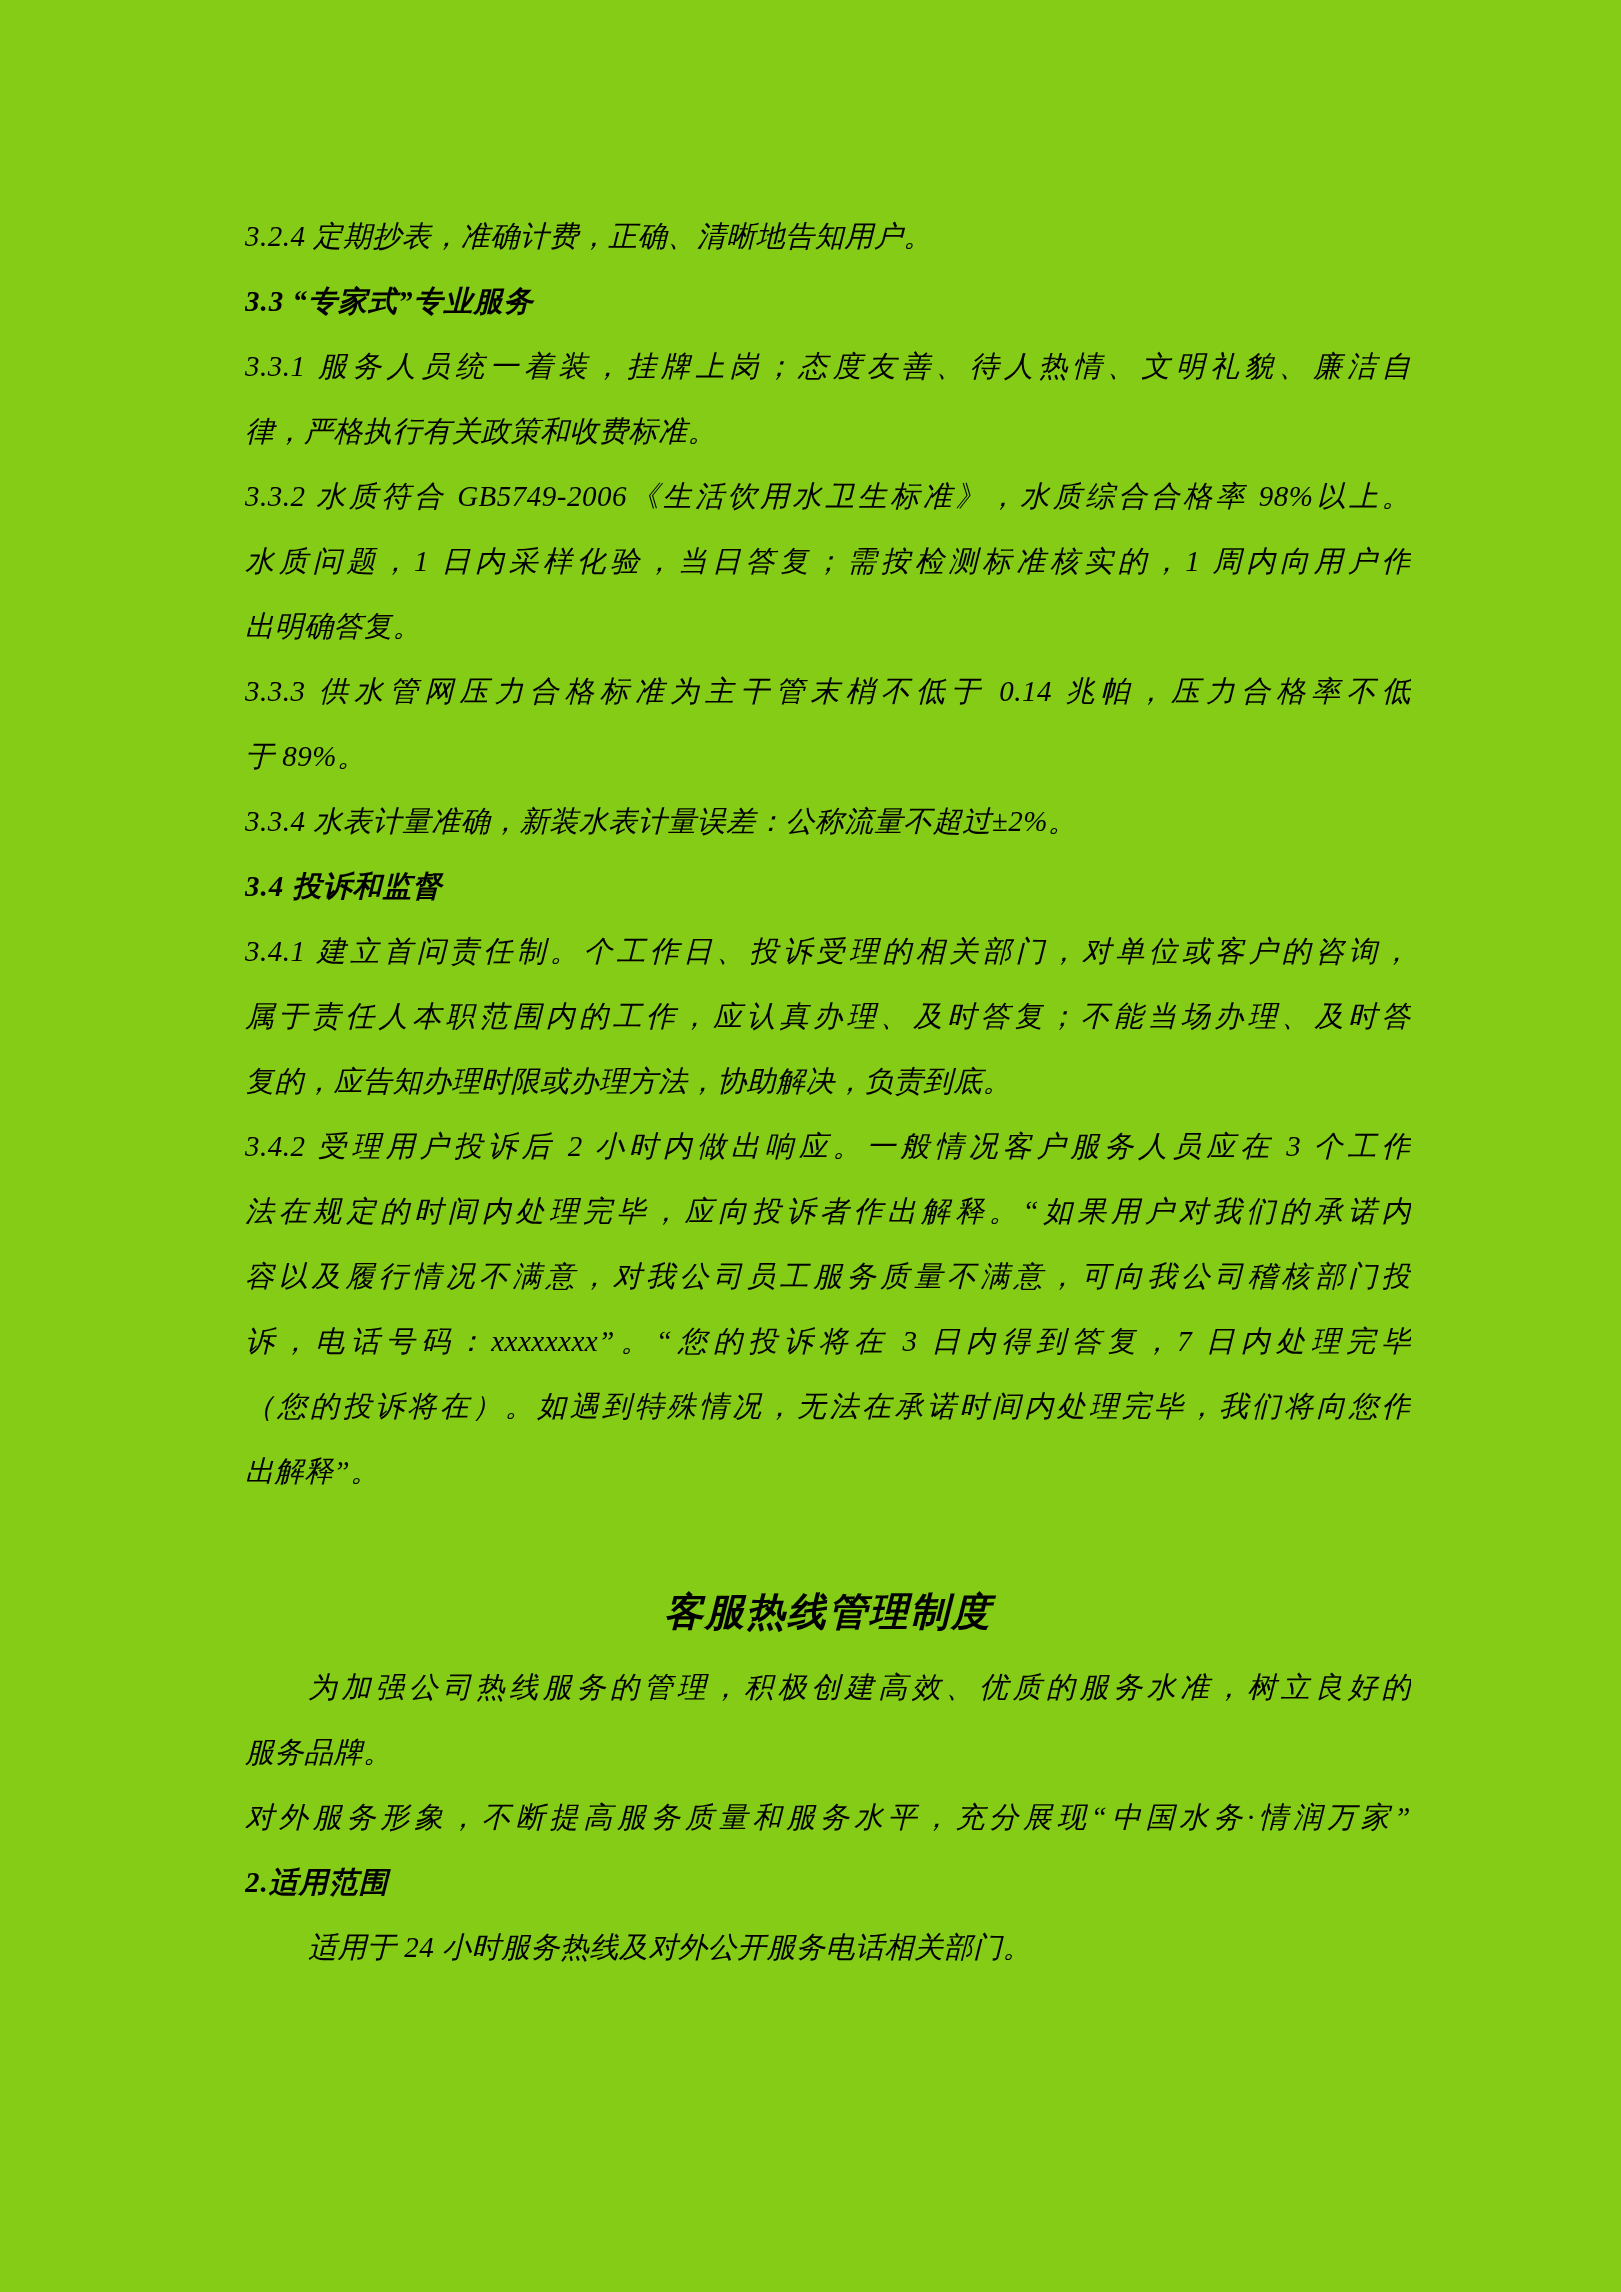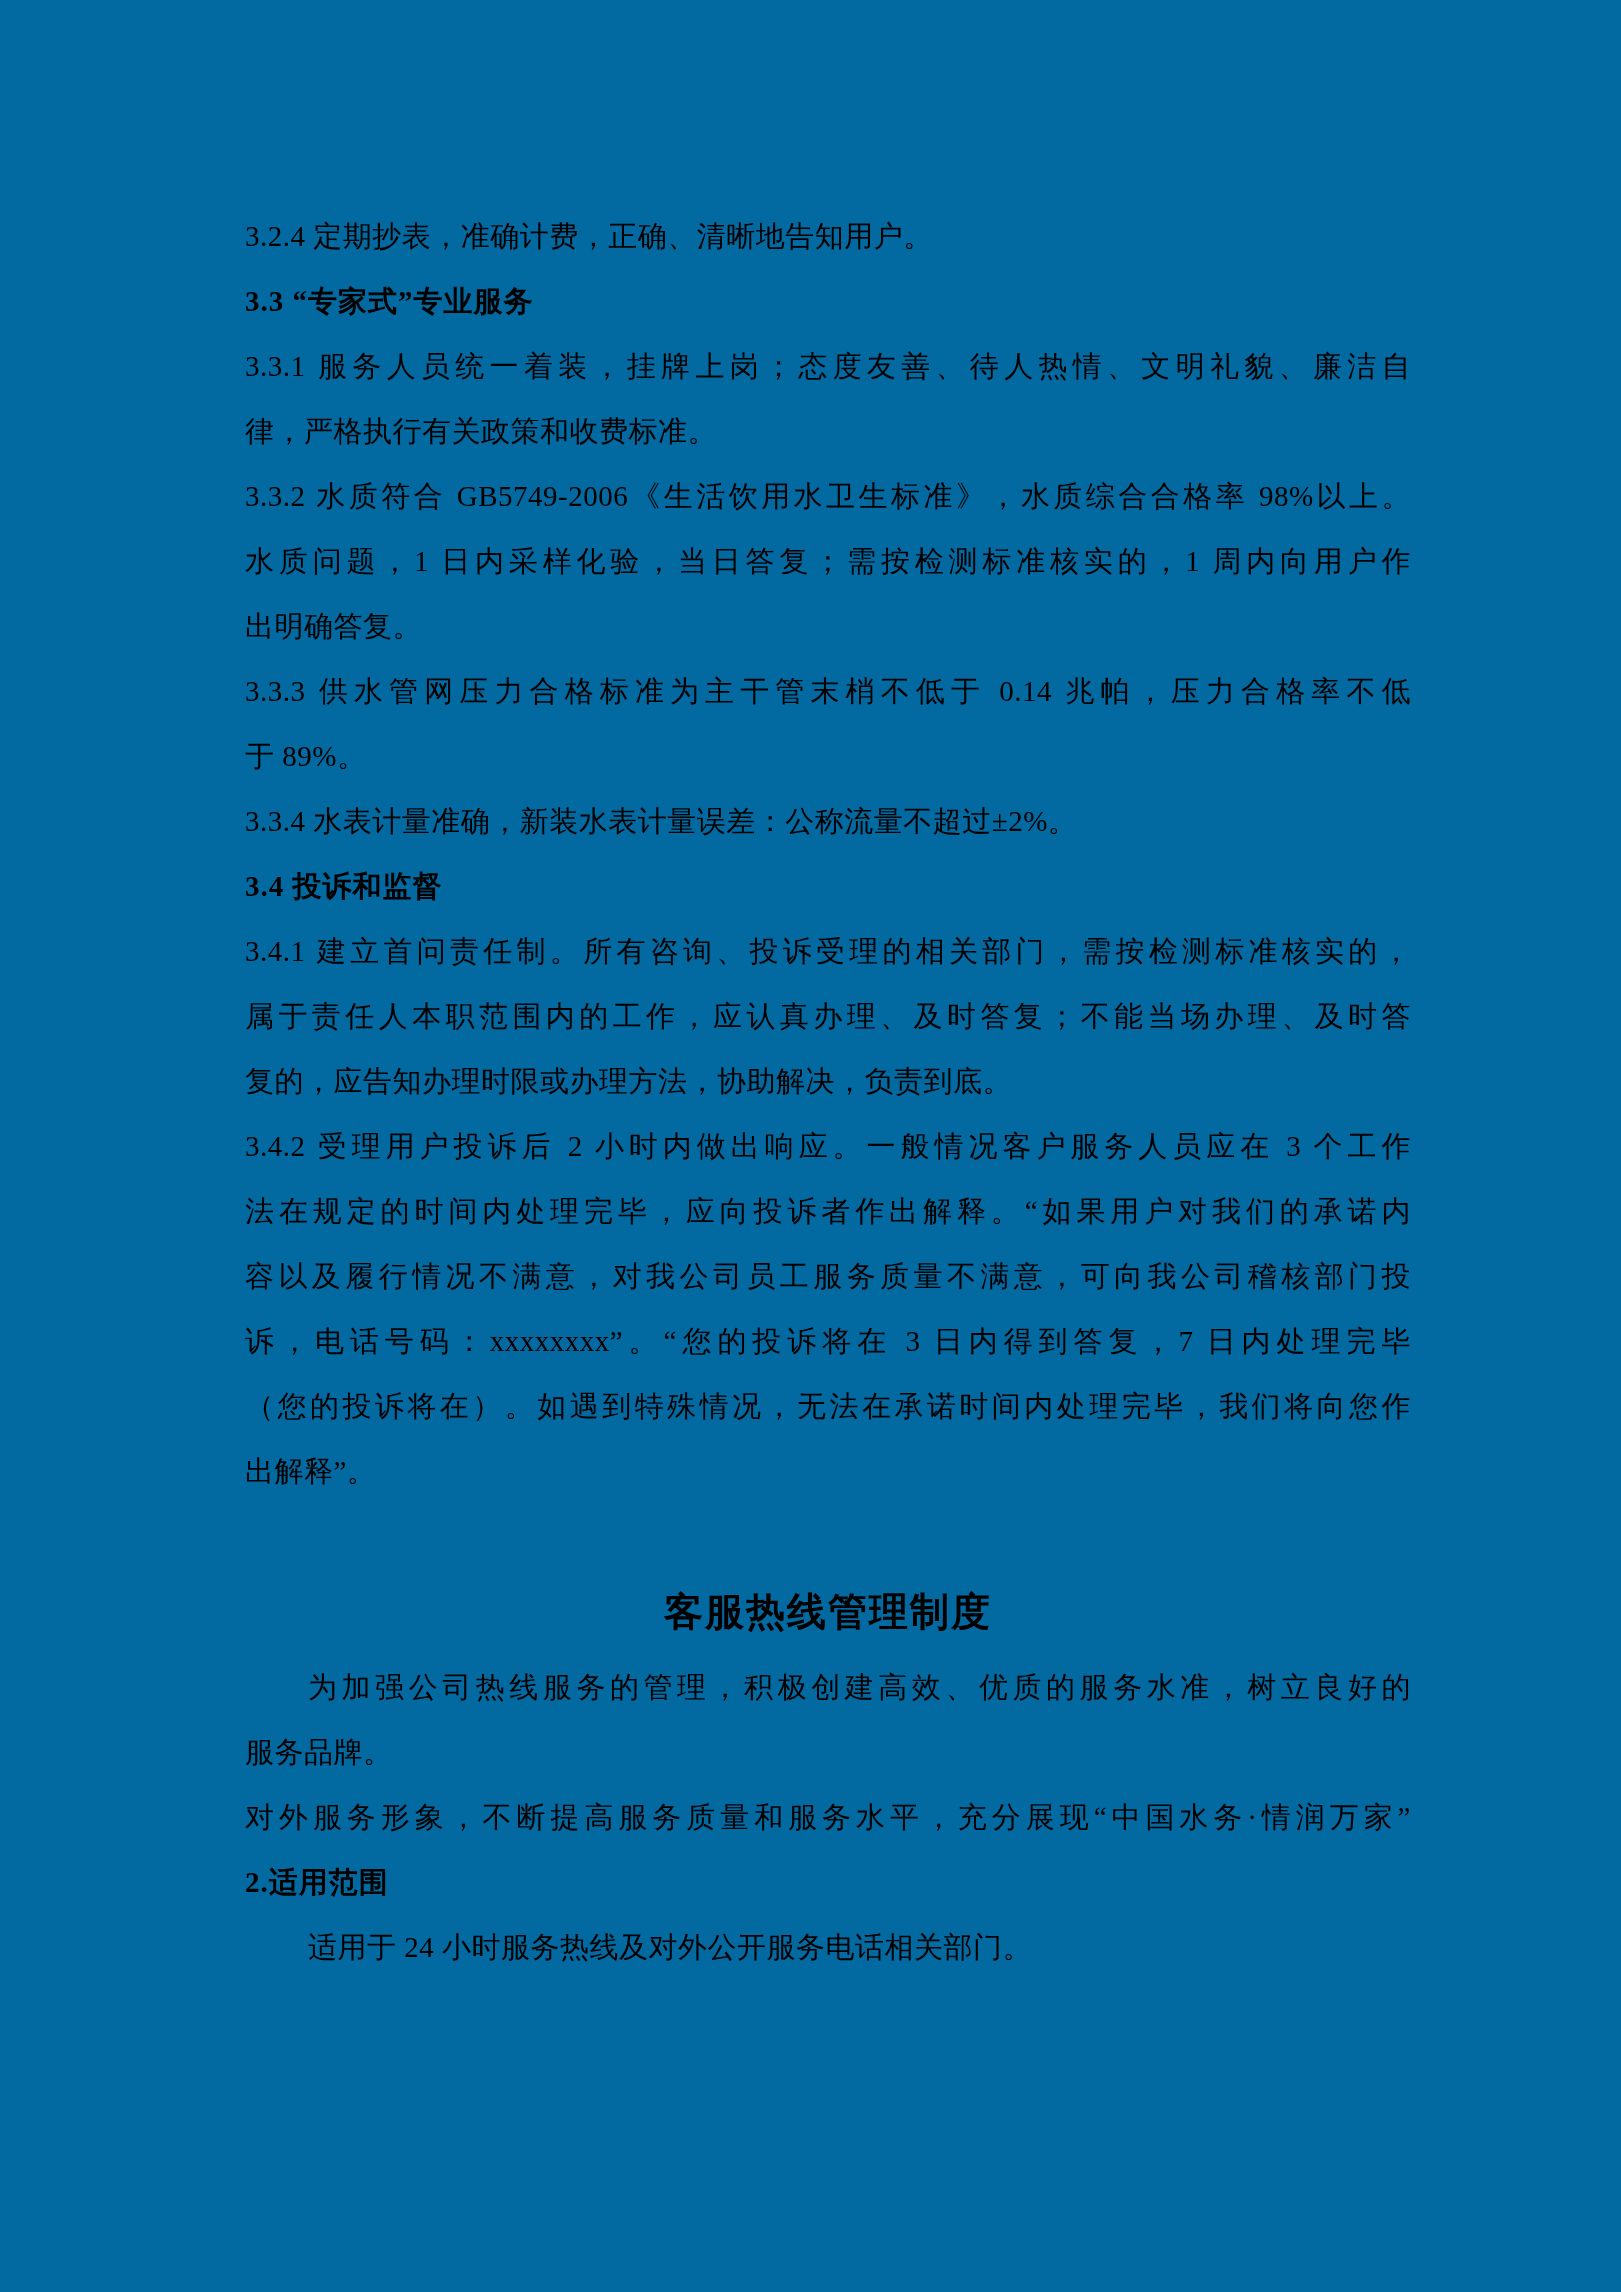--- a/index.html
+++ b/index.html
@@ -1,23 +1,24 @@
 <!DOCTYPE html>
 <html><head>
 <meta charset="utf-8">
 <style>
   html, body { margin: 0; padding: 0; background: #ffffff; }
   .page {
     position: relative;
     width: 1621px;
     height: 2293px;
-    background: #0369a1;
+    background: #84cc16;
     font-family: "Liberation Serif", "DejaVu Serif", serif;
     color: #000000;
     overflow: hidden;
+    font-style: italic;
   }
   .content {
     position: absolute;
     left: 245px;
     top: 204px;
     width: 1166px;
   }
   .line {
     font-size: 29px;
     line-height: 65px;
@@ -53,21 +54,21 @@
       <div class="line bold">3.3 “专家式”专业服务</div>
       <div class="line fill">3.3.1 服务人员统一着装，挂牌上岗；态度友善、待人热情、文明礼貌、廉洁自</div>
       <div class="line">律，严格执行有关政策和收费标准。</div>
       <div class="line fill">3.3.2 水质符合 GB5749-2006《生活饮用水卫生标准》，水质综合合格率 98%以上。</div>
       <div class="line fill">水质问题，1 日内采样化验，当日答复；需按检测标准核实的，1 周内向用户作</div>
       <div class="line">出明确答复。</div>
       <div class="line fill">3.3.3 供水管网压力合格标准为主干管末梢不低于 0.14 兆帕，压力合格率不低</div>
       <div class="line">于 89%。</div>
       <div class="line">3.3.4 水表计量准确，新装水表计量误差：公称流量不超过±2%。</div>
       <div class="line bold">3.4 投诉和监督</div>
-      <div class="line fill">3.4.1 建立首问责任制。所有咨询、投诉受理的相关部门，需按检测标准核实的，</div>
+      <div class="line fill">3.4.1 建立首问责任制。个工作日、投诉受理的相关部门，对单位或客户的咨询，</div>
       <div class="line fill">属于责任人本职范围内的工作，应认真办理、及时答复；不能当场办理、及时答</div>
       <div class="line">复的，应告知办理时限或办理方法，协助解决，负责到底。</div>
       <div class="line fill">3.4.2 受理用户投诉后 2 小时内做出响应。一般情况客户服务人员应在 3 个工作</div>
       <div class="line fill">法在规定的时间内处理完毕，应向投诉者作出解释。“如果用户对我们的承诺内</div>
       <div class="line fill">容以及履行情况不满意，对我公司员工服务质量不满意，可向我公司稽核部门投</div>
       <div class="line fill">诉，电话号码：xxxxxxxx”。“您的投诉将在 3 日内得到答复，7 日内处理完毕</div>
       <div class="line fill">（您的投诉将在）。如遇到特殊情况，无法在承诺时间内处理完毕，我们将向您作</div>
       <div class="line">出解释”。</div>
       <div class="line empty"></div>
       <div class="line title-line">客服热线管理制度</div>

